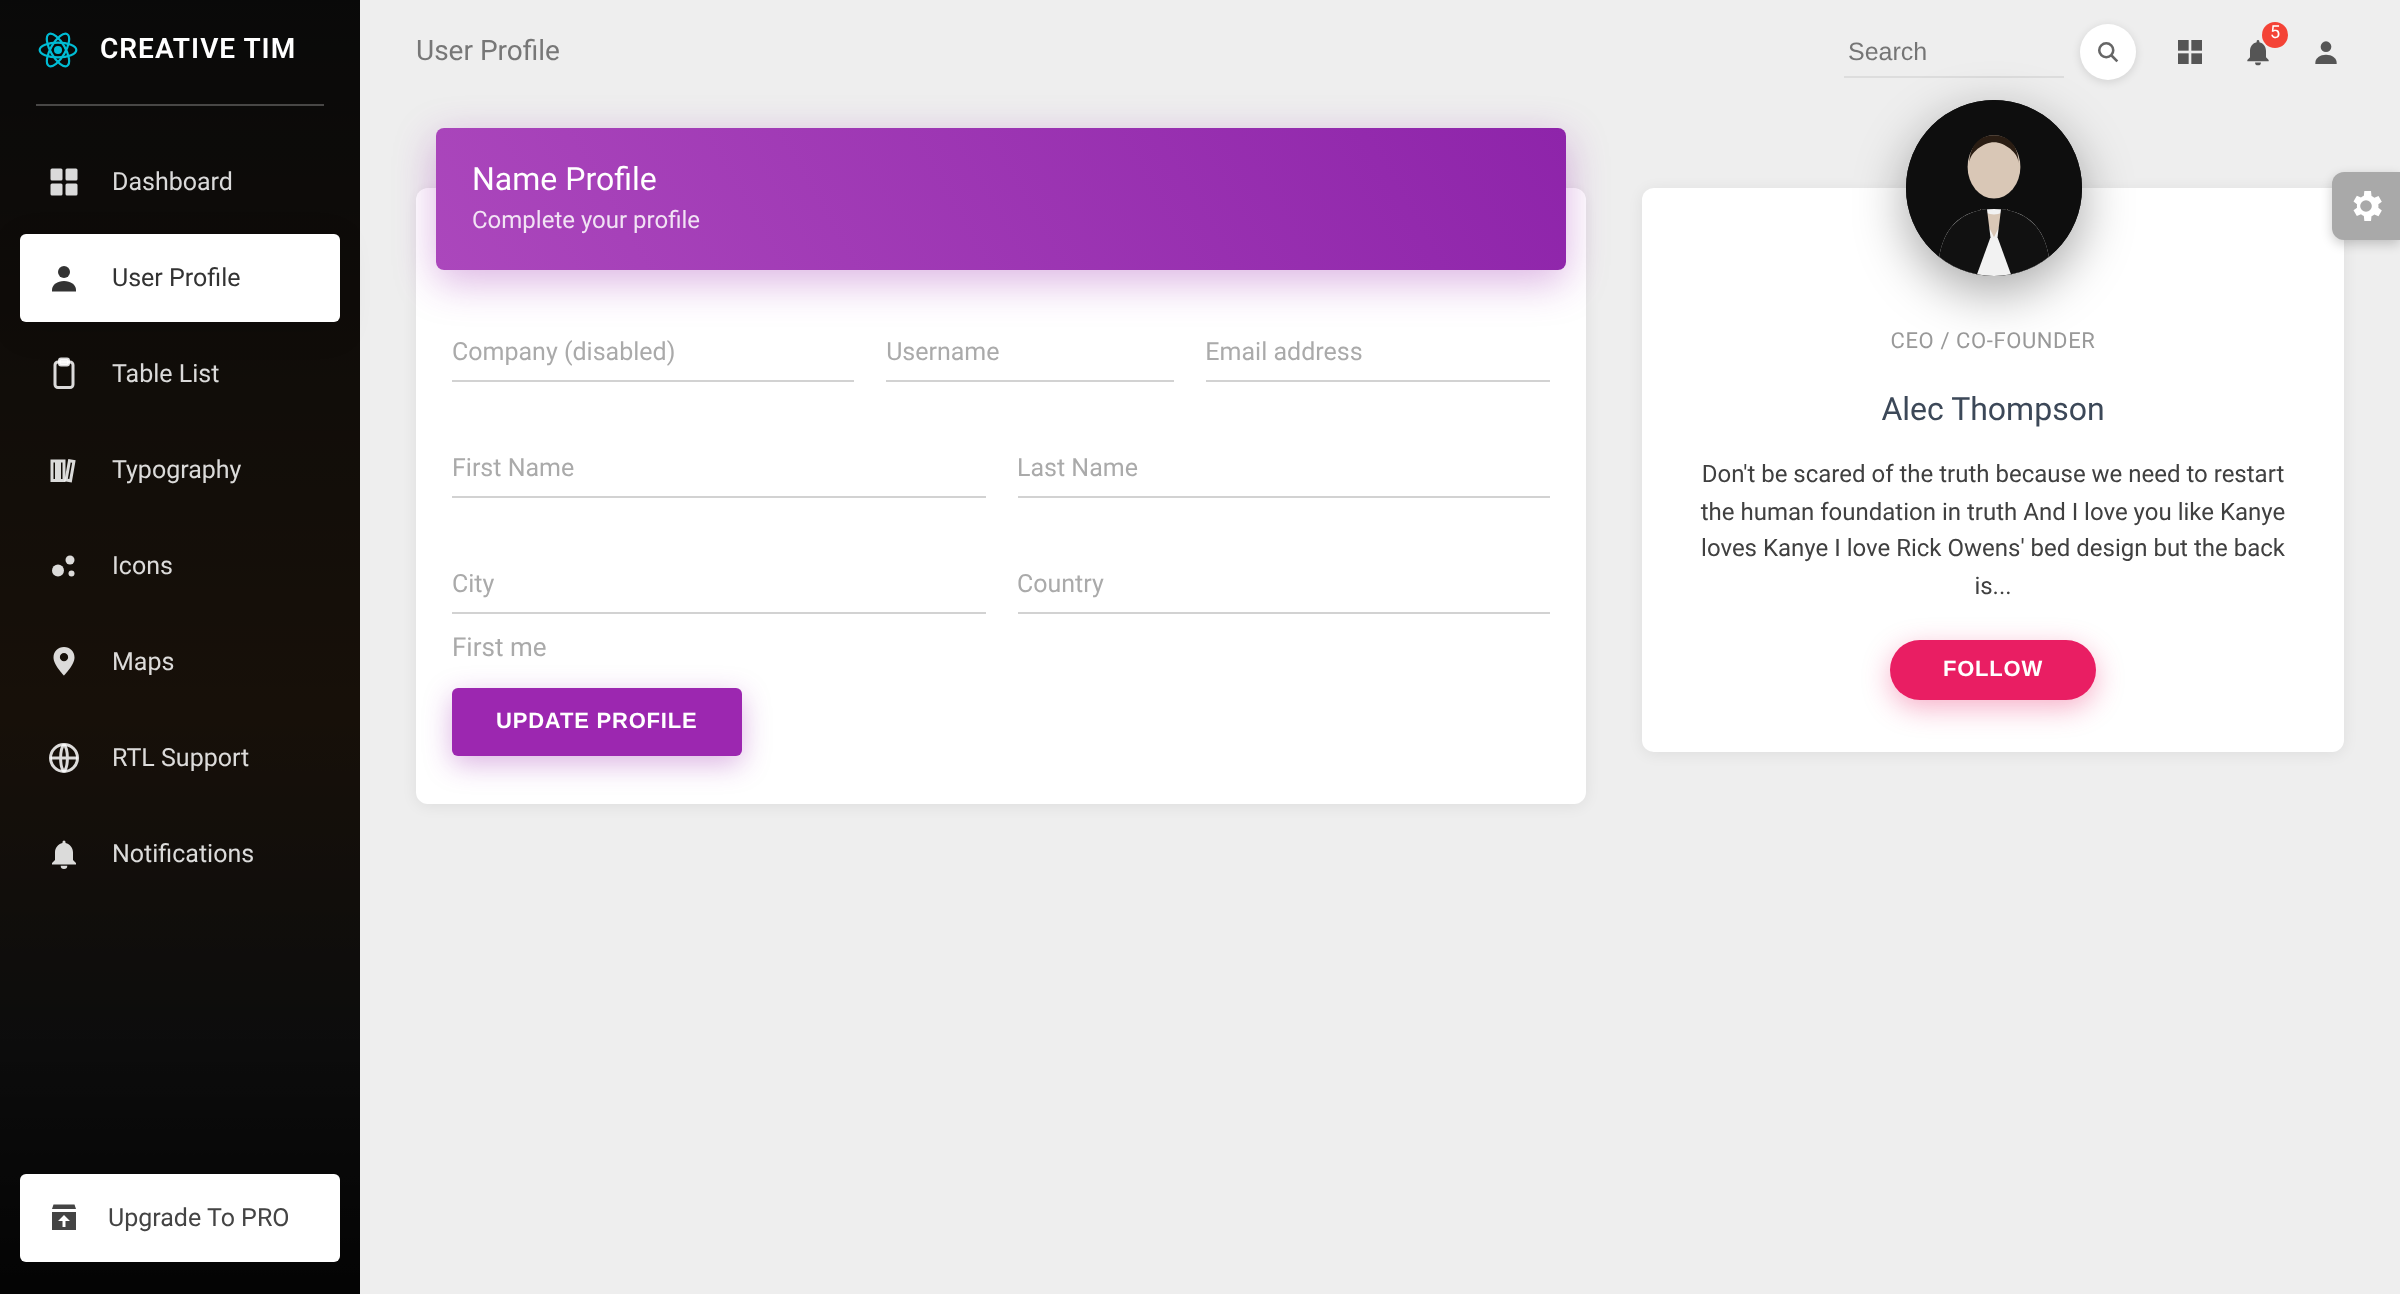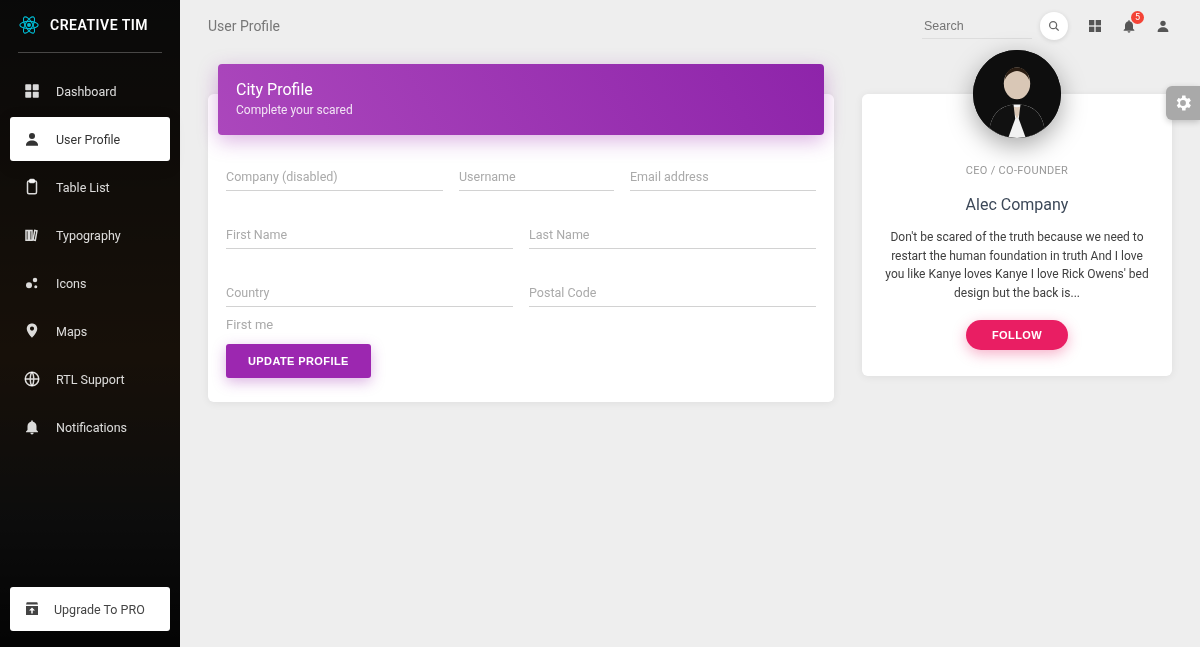--- a/index.html
+++ b/index.html
@@ -96,21 +96,21 @@
   .field input::placeholder { color:#aaa; }
   .about-label { color:#aaa; font-size:13px; margin-bottom:12px; }
   .btn {
     border:none; cursor:pointer; border-radius:3px; font-size:11px; font-weight:600;
     letter-spacing:0.4px; padding:11px 22px; color:#fff;
   }
   .btn-purple { background: var(--purple); box-shadow:0 4px 14px rgba(156,39,176,0.35); }
   .btn-pink { background: var(--pink); border-radius:30px; padding:9px 26px; box-shadow:0 4px 14px rgba(233,30,99,0.35); }
 
   
-  .profile-card-wrap { width:310px; margin-top:42px; position:relative; }
+  .profile-card-wrap { width:351px; margin-top:42px; position:relative; }
   .avatar {
     width:88px; height:88px; border-radius:50%; overflow:hidden;
     position:absolute; left:50%; transform:translateX(-50%); top:-44px;
     box-shadow: 0 8px 26px rgba(0,0,0,0.35);
     background:#111;
   }
   .avatar svg { width:100%; height:100%; display:block; }
   .profile-card { padding:70px 22px 26px; text-align:center; }
   .role { color:#999; font-size:11px; letter-spacing:0.3px; }
   .pname { color:var(--text-dark); font-size:16px; margin:18px 0 14px; }
@@ -273,57 +273,57 @@
             </svg>
         </span>
       </div>
     </div>
   </div>
 
   <div class="content">
 
     <div class="card form-card">
       <div class="form-header">
-        <h3>City Profile</h3>
-        <p>Complete your scared</p>
+        <h3>Name Profile</h3>
+        <p>Complete your profile</p>
       </div>
       <div class="form-body">
         <div class="row">
           <div class="field" style="flex:1.4"><input disabled="" placeholder="Company (disabled)" style=""></div>
           <div class="field"><input placeholder="Username" style=""></div>
           <div class="field" style="flex:1.2"><input placeholder="Email address" style=""></div>
         </div>
         <div class="row">
           <div class="field"><input placeholder="First Name" style=""></div>
           <div class="field"><input placeholder="Last Name" style=""></div>
         </div>
         <div class="row" style="margin-bottom:10px">
+          <div class="field"><input placeholder="City" style=""></div>
           <div class="field"><input placeholder="Country" style=""></div>
-          <div class="field"><input placeholder="Postal Code" style=""></div>
         </div>
         <div class="about-label">First me</div>
         <button class="btn btn-purple">UPDATE PROFILE</button>
       </div>
     </div>
 
     <div class="profile-card-wrap">
       <div class="avatar">
         <svg viewBox="0 0 100 100">
           <rect width="100" height="100" fill="#0e0e0e"></rect>
           <ellipse cx="50" cy="38" rx="15" ry="18" fill="#d9c7b6"></ellipse>
           <path d="M50 20 C40 20 36 28 36 36 C36 30 44 24 50 24 C56 24 64 30 64 36 C64 28 60 20 50 20 Z" fill="#2a1d13"></path>
           <path d="M18 100 C18 72 32 62 50 62 C68 62 82 72 82 100 Z" fill="#f2f2f2"></path>
           <path d="M42 62 L50 78 L58 62 C54 66 46 66 42 62 Z" fill="#d9c7b6"></path>
           <path d="M18 100 C18 74 30 64 46 62 L48 78 L40 100 Z" fill="#111"></path>
           <path d="M82 100 C82 74 70 64 54 62 L52 78 L60 100 Z" fill="#111"></path>
         </svg>
       </div>
       <div class="card profile-card">
         <div class="role">CEO / CO-FOUNDER</div>
-        <div class="pname">Alec Company</div>
+        <div class="pname">Alec Thompson</div>
         <div class="pbio">Don't be scared of the truth because we need to restart the human foundation in truth And I love you like Kanye loves Kanye I love Rick Owens' bed design but the back is...</div>
         <button class="btn btn-pink">FOLLOW</button>
       </div>
     </div>
   </div>
 </div>
 
 <div class="fixed-cog">
   <span>
     <svg viewBox="0 0 24 24" width="20" height="20" fill="currentColor">

